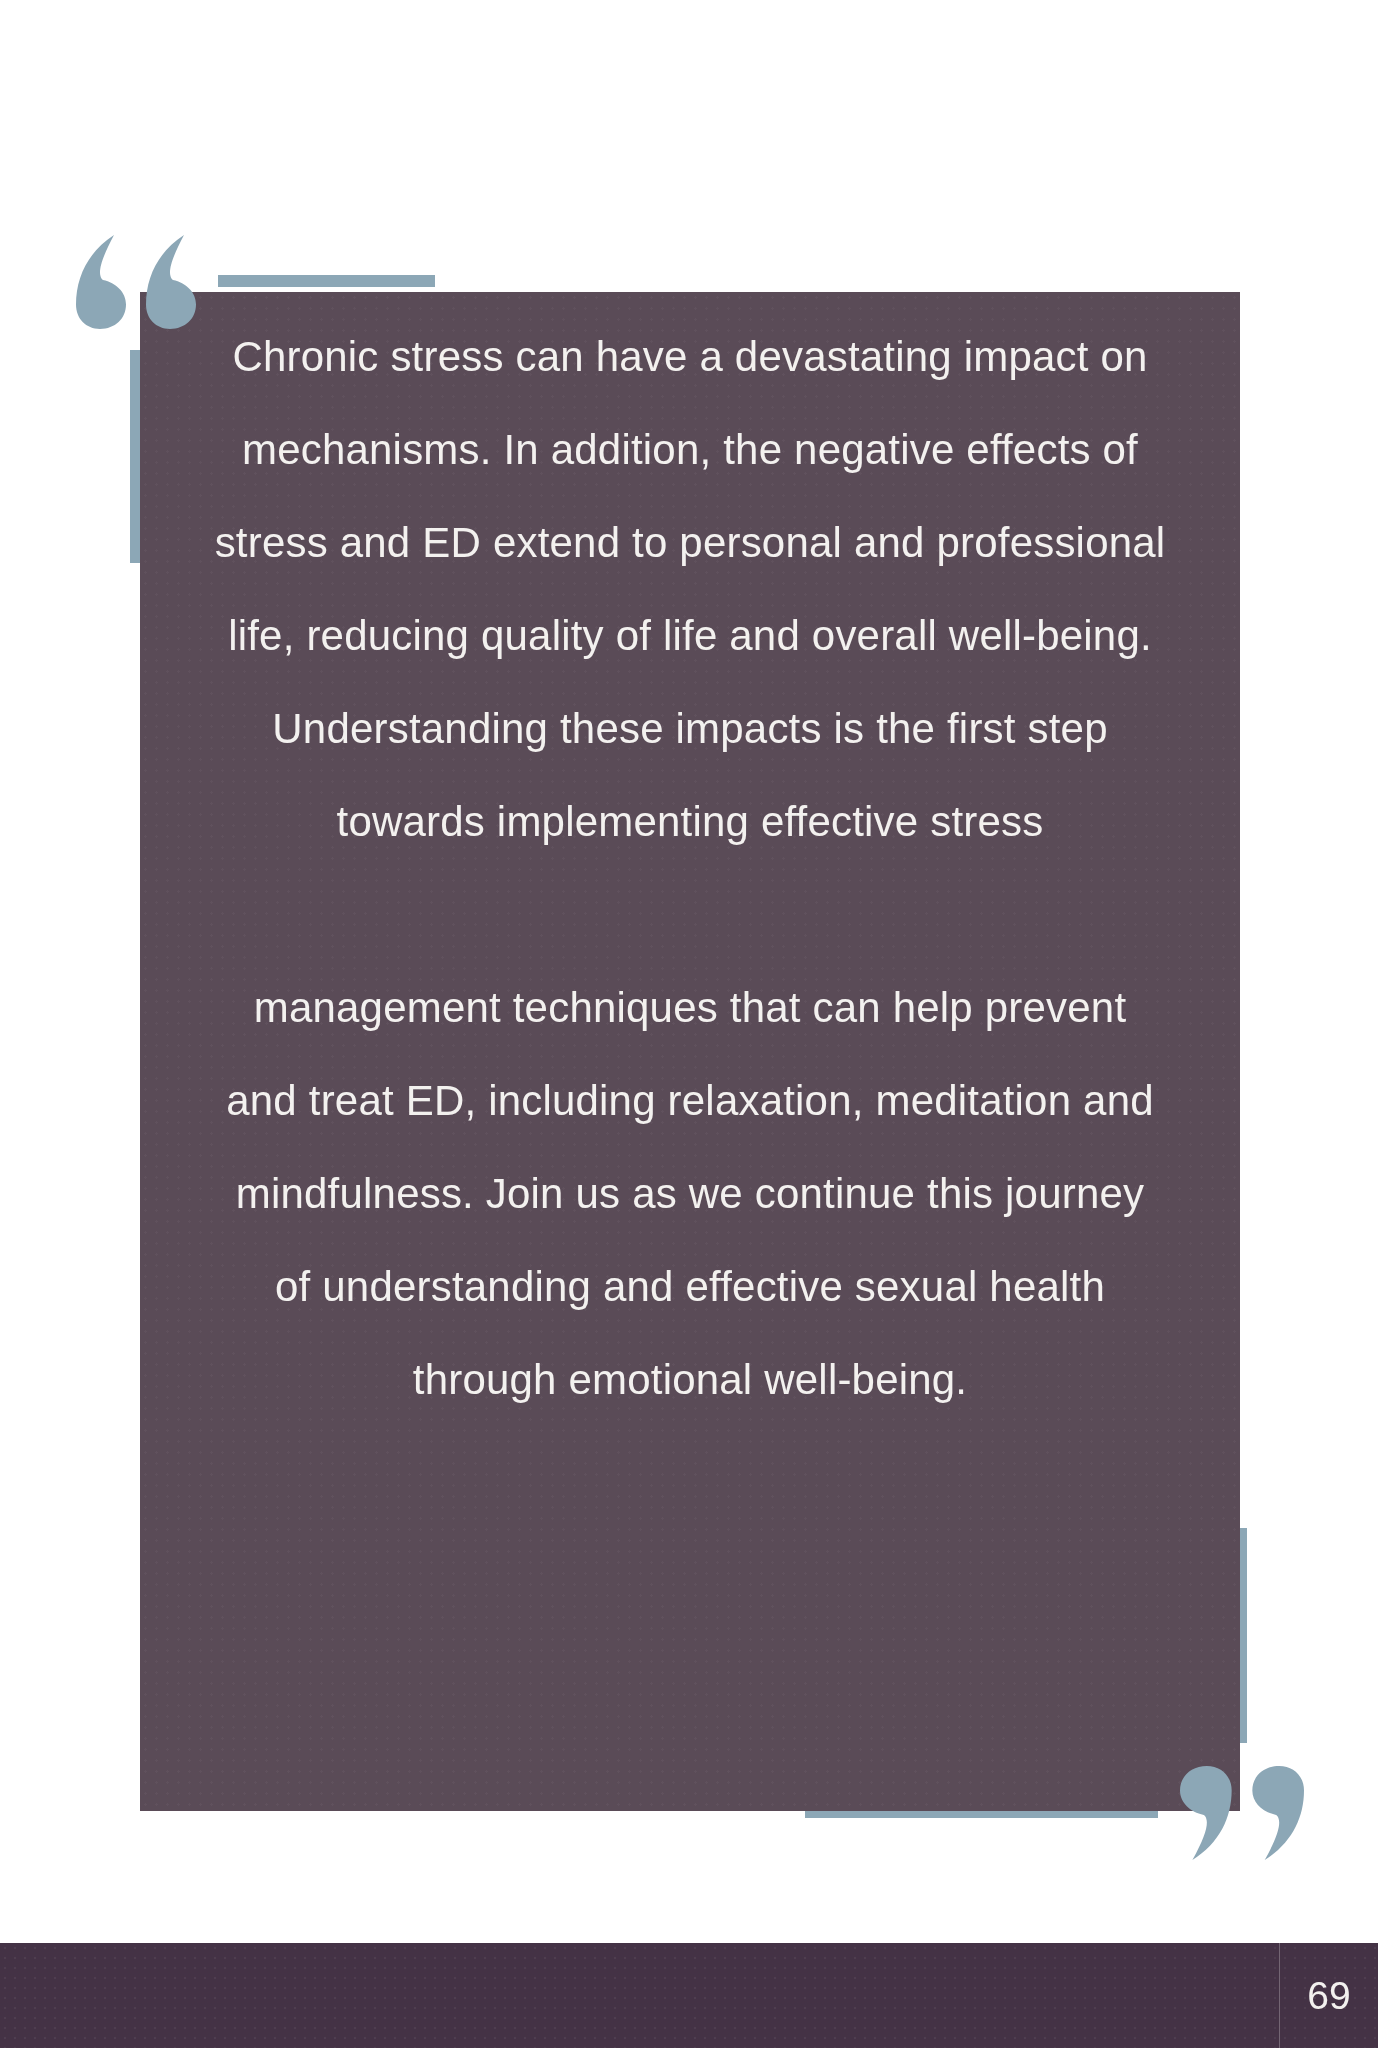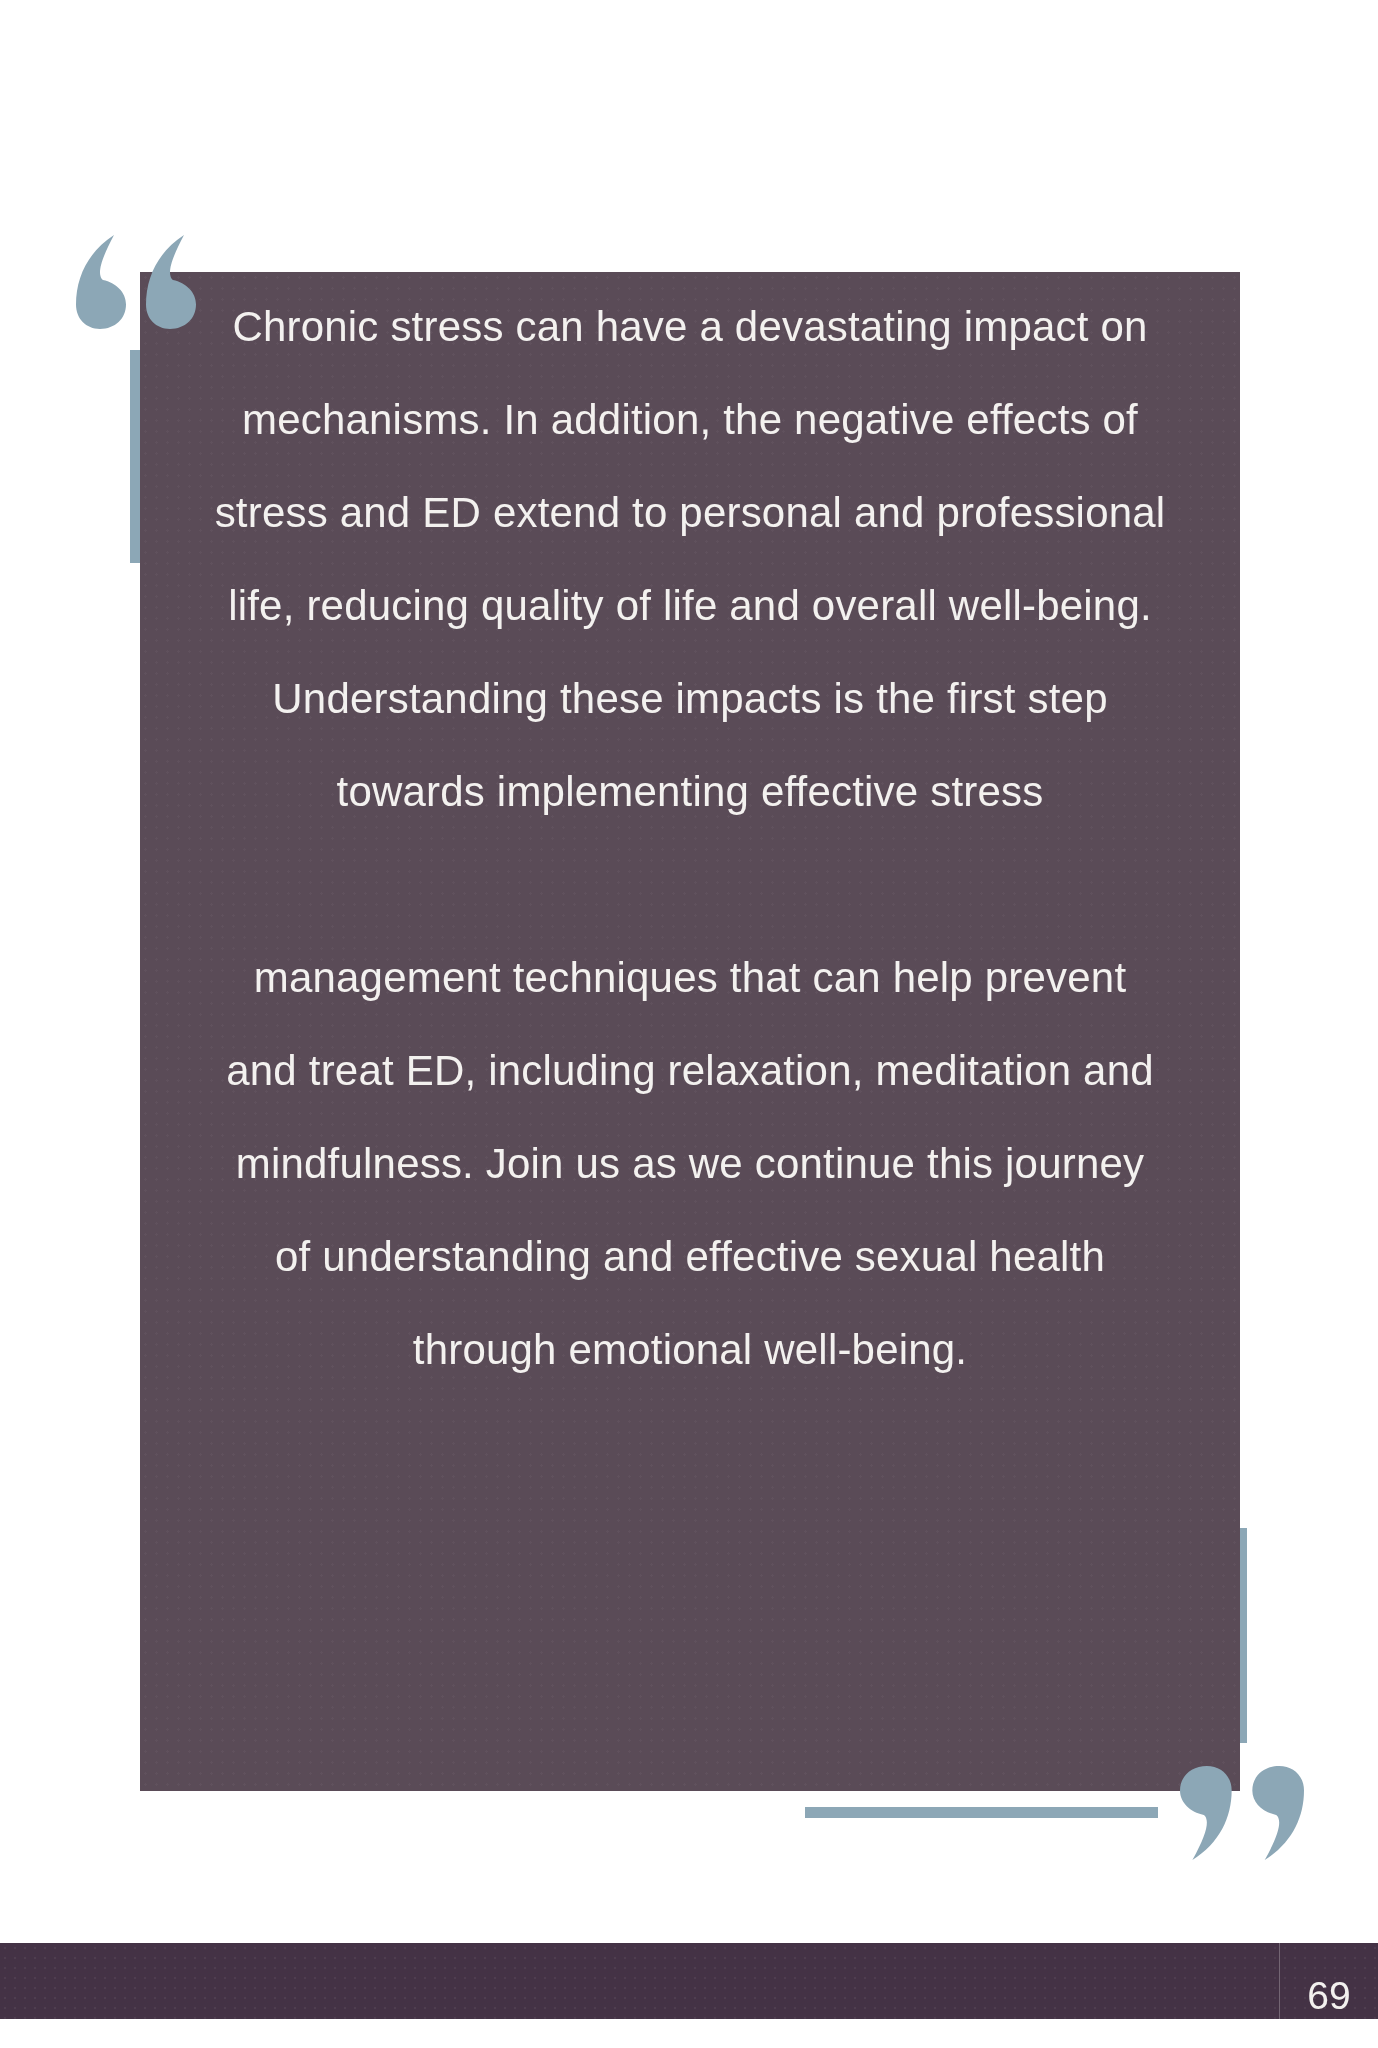--- a/index.html
+++ b/index.html
@@ -38,46 +38,46 @@
     left: 1180px;
     top: 1766px;
     width: 124px;
     height: 94px;
     z-index: 3;
   }
 
   .quote-box {
     position: absolute;
     left: 140px;
-    top: 272px;
+    top: 292px;
     width: 1100px;
     height: 1519px;
     box-sizing: border-box;
-    padding: 8px 28px 0 28px;
+    padding: 18px 28px 0 28px;
     background-color: var(--box-bg, #5A4B57);
     background-image: radial-gradient(rgba(255,255,255,0.035) 1.2px, transparent 1.2px);
     background-size: 11px 11px;
     z-index: 1;
   }
   .quote-para {
     line-height: 93px;
     font-size: 42px;
     color: var(--text-color, #F3F1EF);
     text-align: center;
     letter-spacing: 0.2px;
   }
   .quote-para + .quote-para { margin-top: 93px; }
   .quote-line { white-space: nowrap; }
 
   .footer {
     position: absolute;
     left: 0;
     top: 1943px;
     width: 1378px;
-    height: 76px;
+    height: 105px;
     background-color: var(--footer-bg, #443245);
     background-image: radial-gradient(rgba(255,255,255,0.06) 1.2px, transparent 1.2px);
     background-size: 10px 10px;
     z-index: 2;
   }
   .footer-divider {
     position: absolute;
     left: 1279px;
     top: 0;
     width: 1px;

